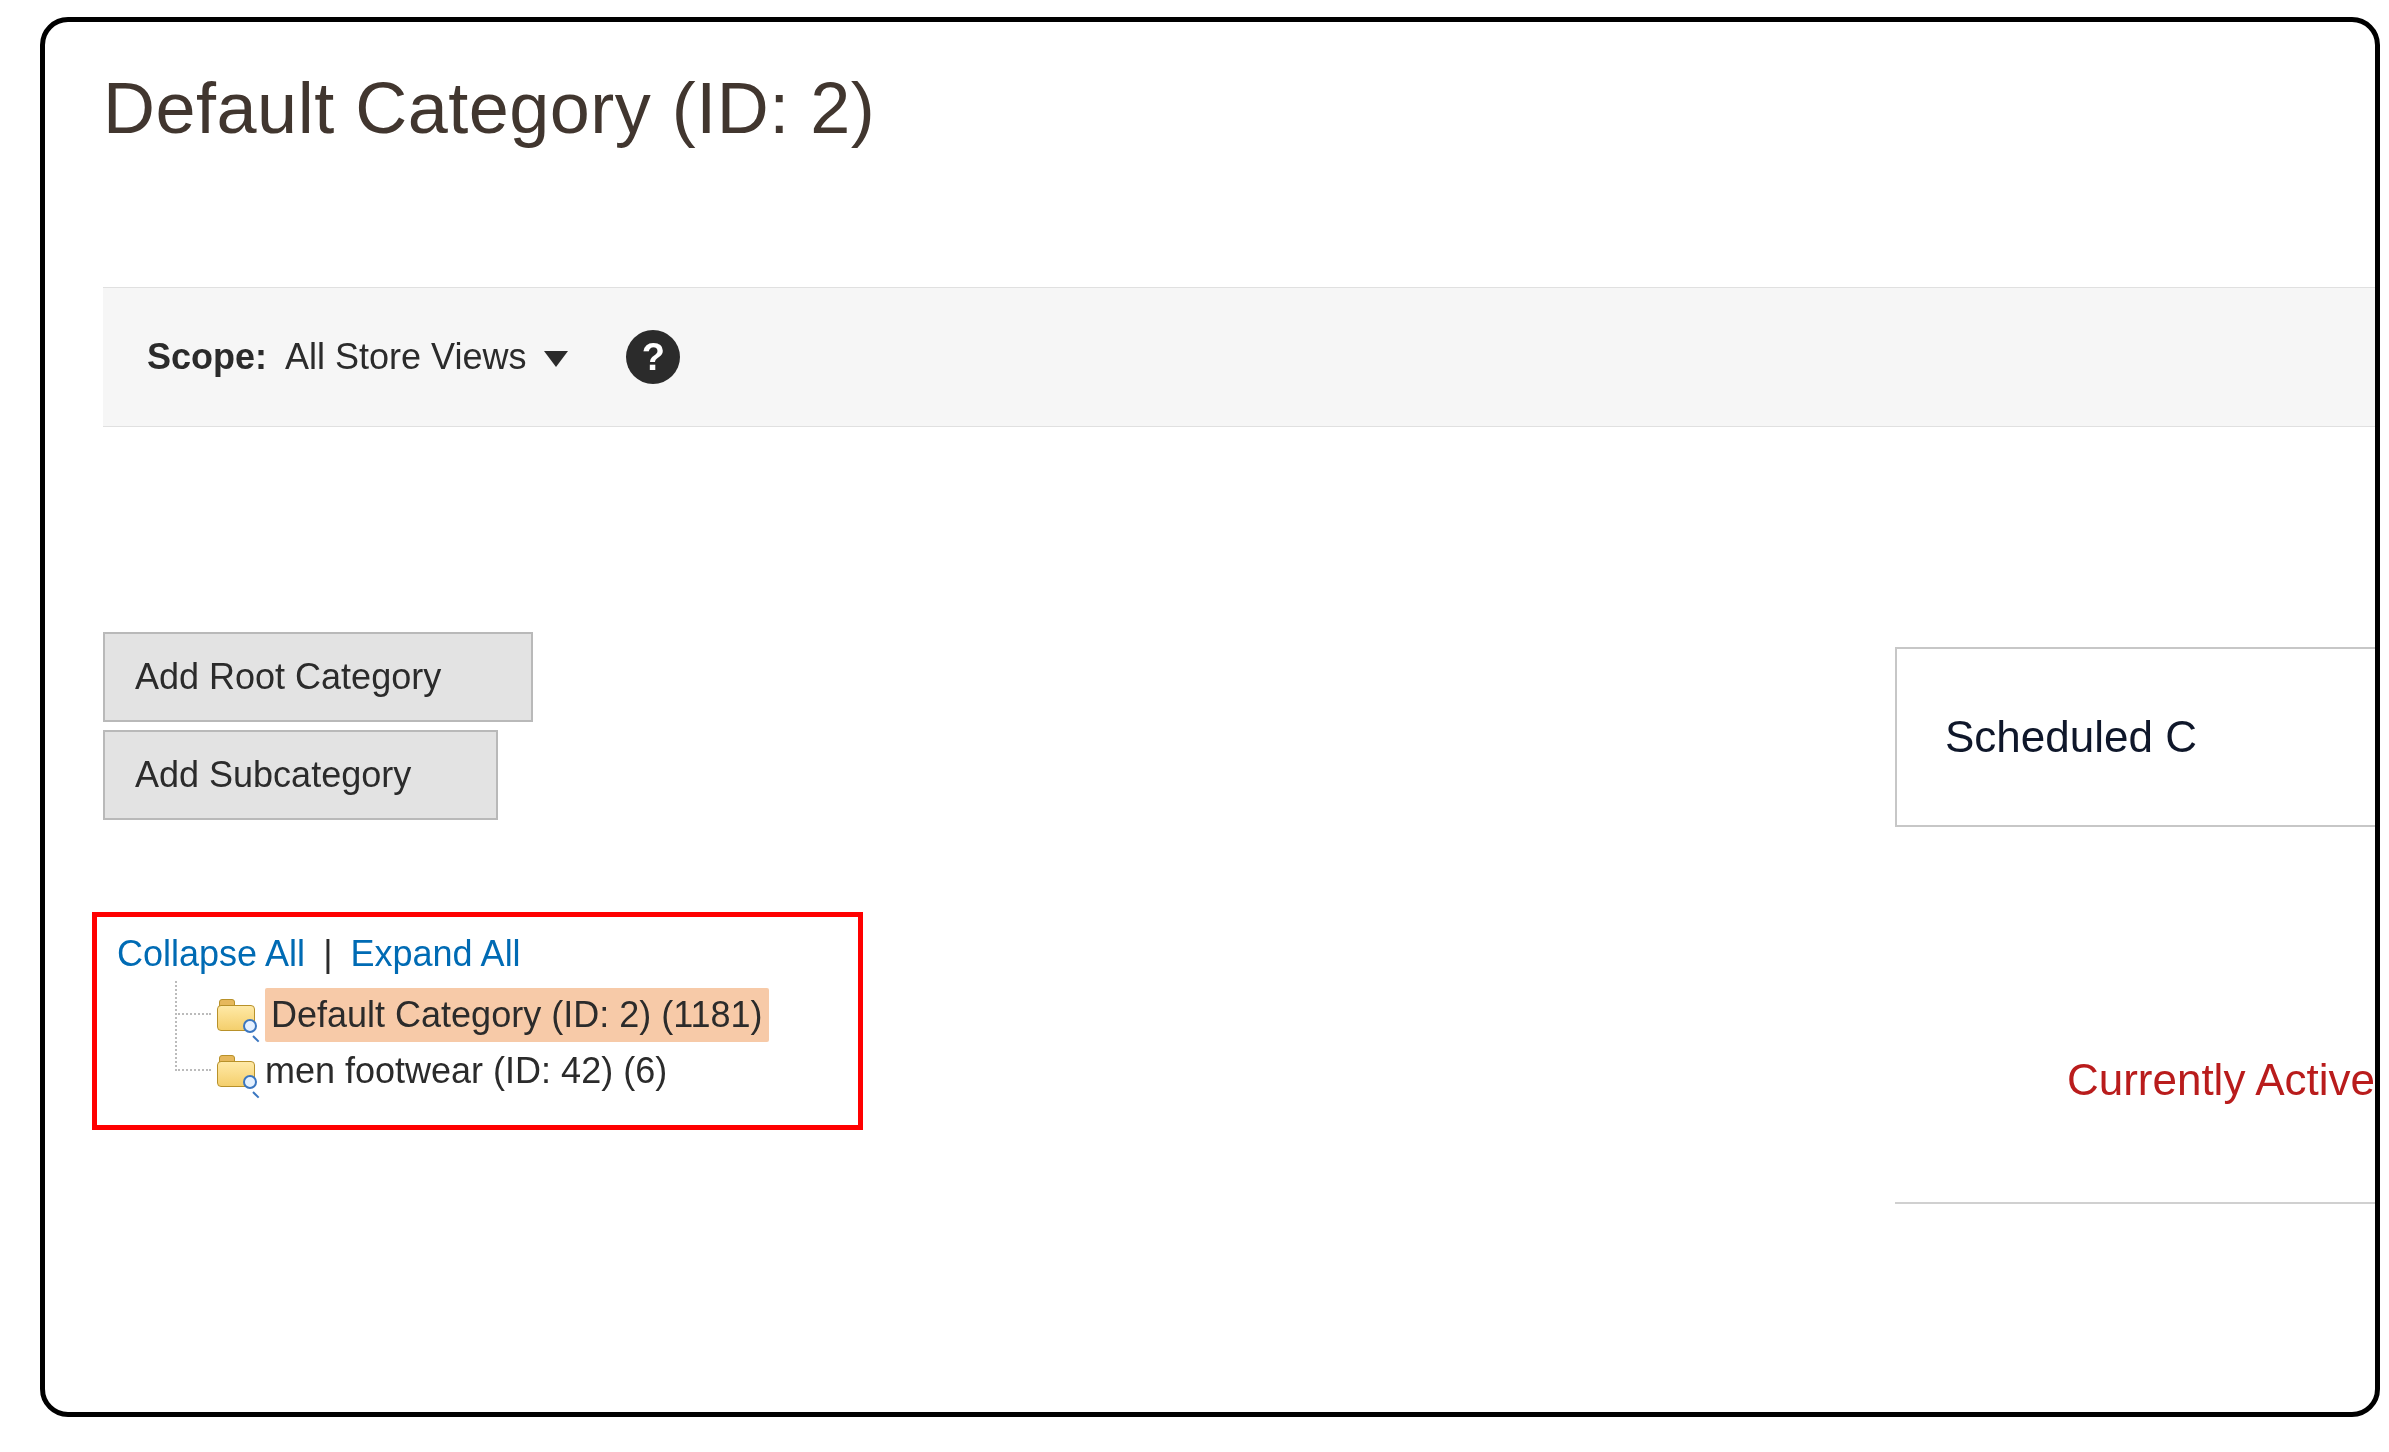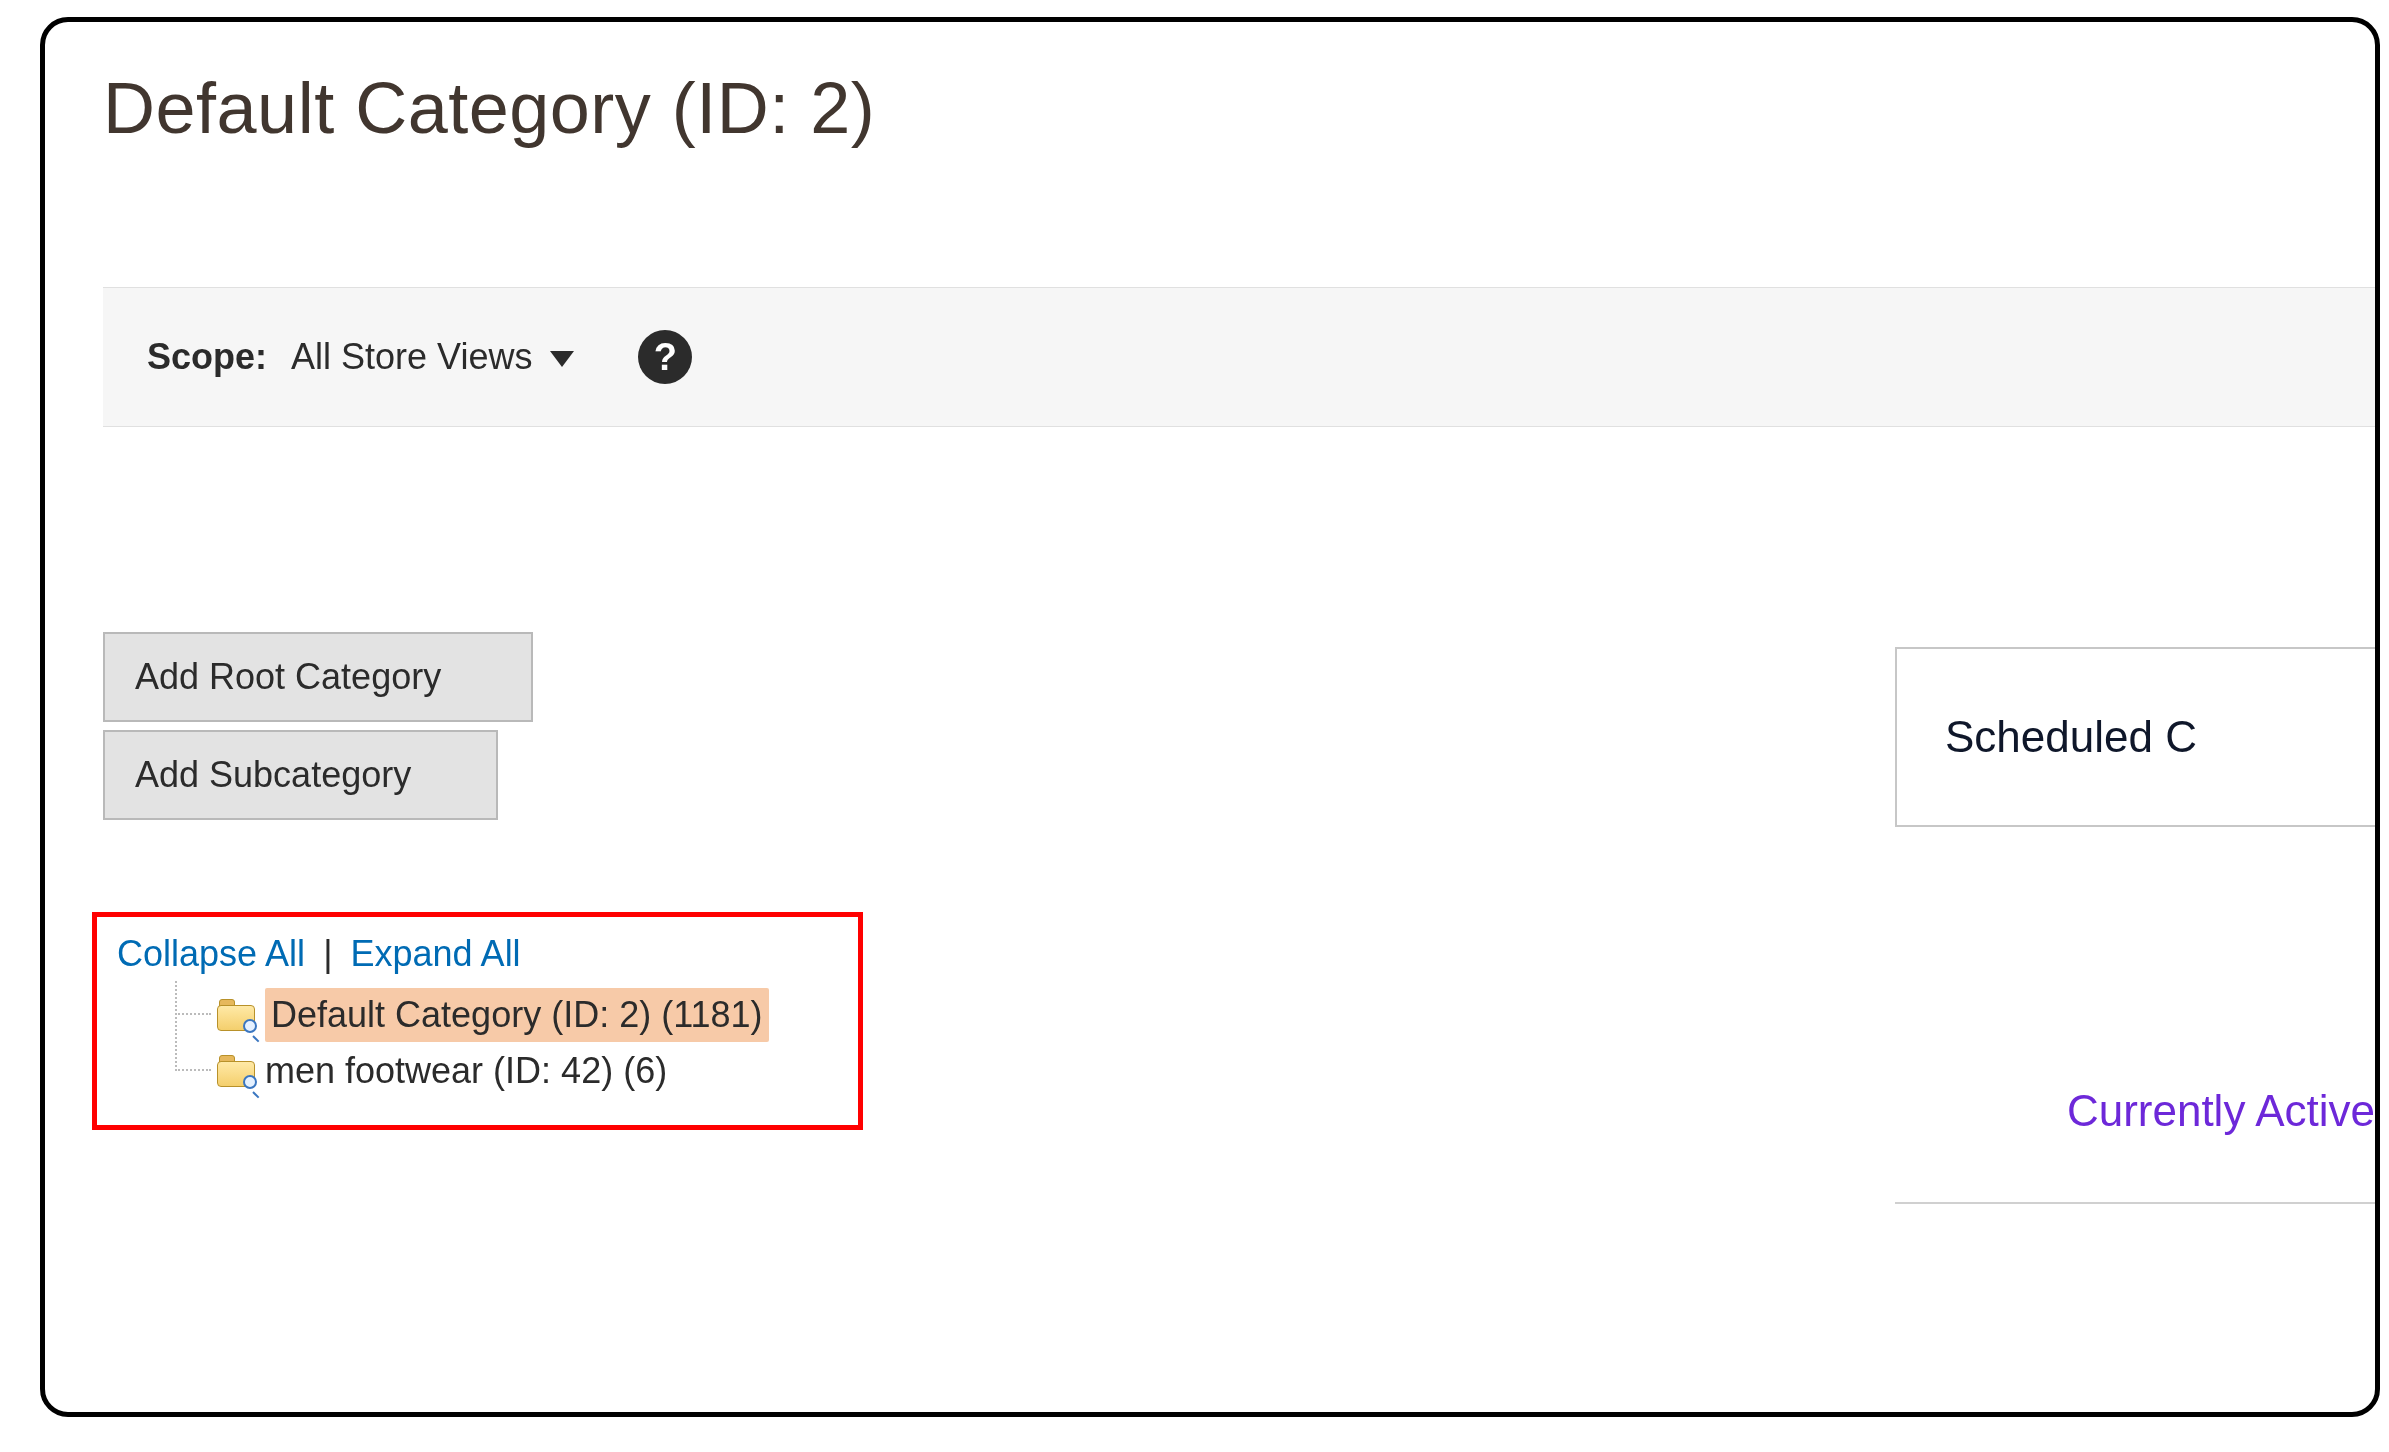--- a/index.html
+++ b/index.html
@@ -32,21 +32,21 @@
     position:absolute;
     left:58px; top:265px;
     right:0;
     height:140px;
     background:#f6f6f6;
     border-top:1px solid #e0e0e0;
     border-bottom:1px solid #e0e0e0;
     display:flex;
     align-items:center;
     padding-left:44px;
-    gap:24px;
+    gap:18px;
   }
   .scope-label {
     font-size:36px;
     font-weight:700;
     color:#2b2b2b;
   }
   .scope-select {
     font-size:36px;
     color:#2b2b2b;
     display:flex;
@@ -203,23 +203,23 @@
     padding-left:48px;
     font-size:44px;
     color:#0f172a;
     overflow:hidden;
     white-space:nowrap;
   }
 
   .right-section-title {
     position:absolute;
     right:0;
-    top:1064px;
+    top:1033px;
     font-size:44px;
-    color:#6d28d9;
+    color:#b91c1c;
     white-space:nowrap;
   }
   .right-divider {
     position:absolute;
     right:0;
     top:1180px;
     width:480px;
     height:2px;
     background:#d0d0d0;
   }

